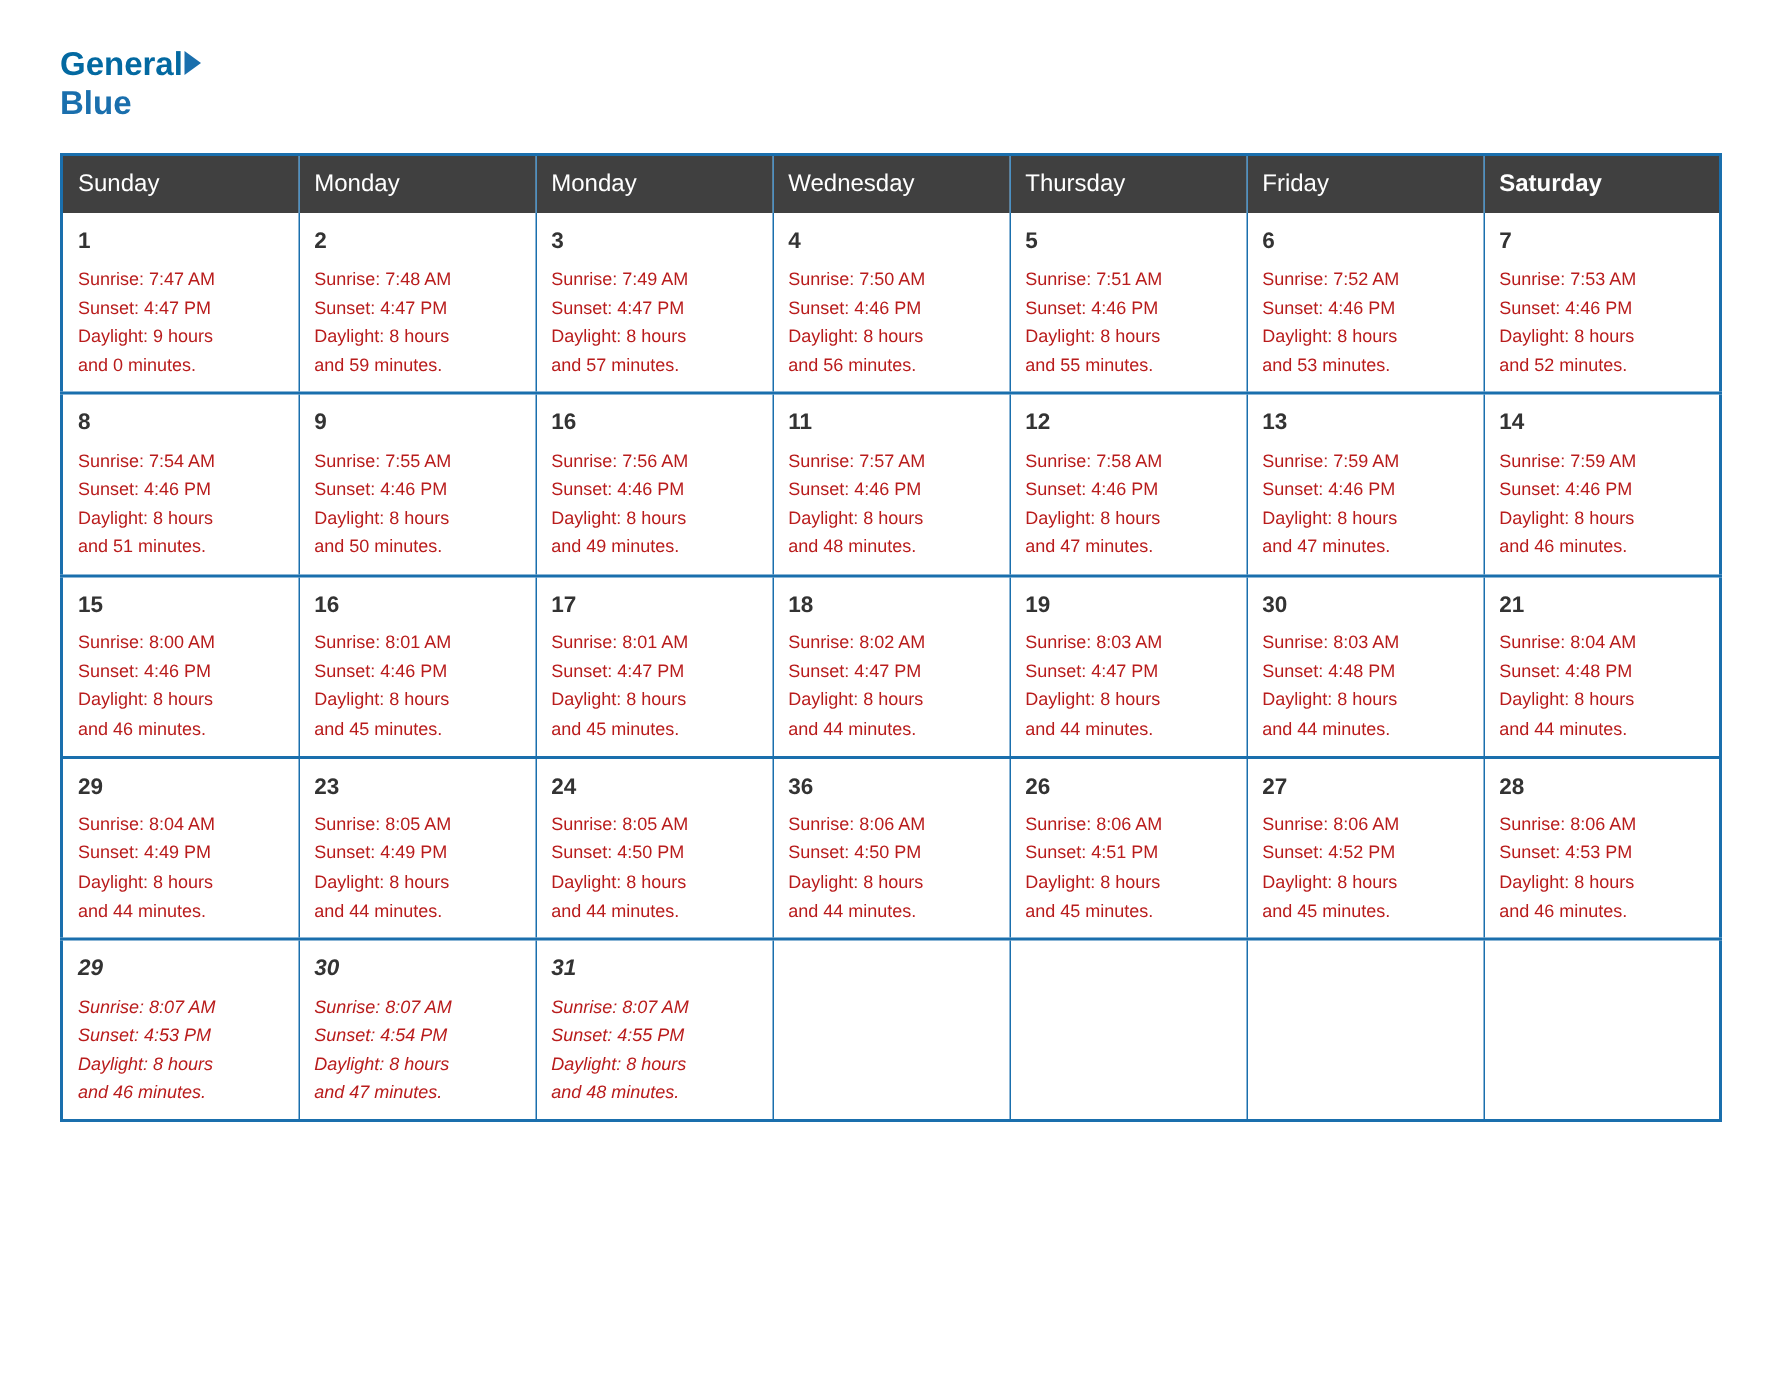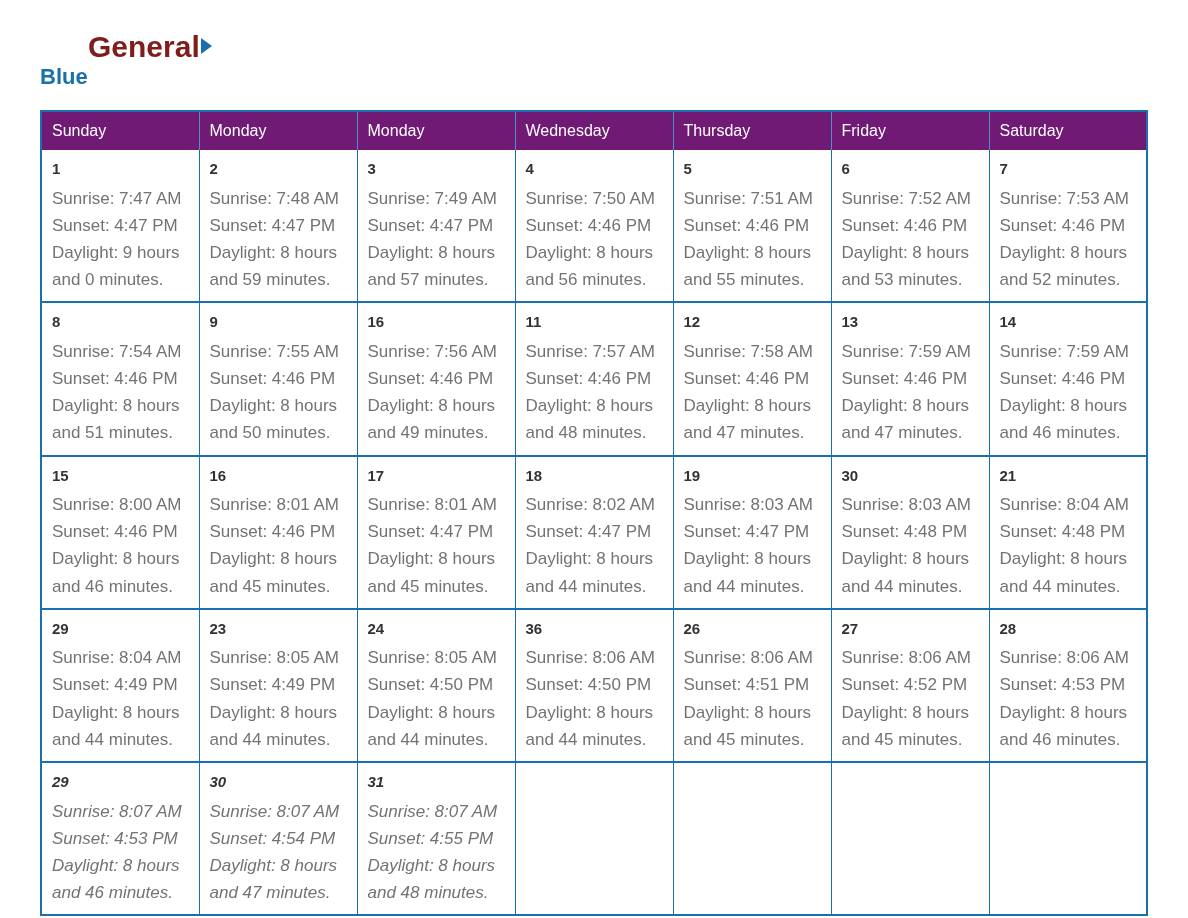--- a/index.html
+++ b/index.html
@@ -42,31 +42,32 @@
     }
 
     
     .calendar-table {
       width: 100%;
       border-collapse: collapse;
       border: 2px solid #1a6fad;
     }
 
     .calendar-table th {
-      background-color: #701a75;
+      background-color: #404040;
       color: #ffffff;
       font-size: 16px;
       font-weight: normal;
       padding: 10px 10px;
       text-align: left;
       border-right: 1px solid #4a90c4;
     }
 
     .calendar-table th:last-child {
       border-right: none;
+      font-weight: bold;
     }
 
     .calendar-table td {
       vertical-align: top;
       padding: 8px 10px;
       border-right: 1px solid #1a6fad;
       border-bottom: 2px solid #1a6fad;
       width: 14.28%;
       min-height: 100px;
       font-size: 12.5px;
@@ -85,39 +86,38 @@
 
     .day-number {
       font-size: 15px;
       font-weight: bold;
       color: #333;
       display: block;
       margin-bottom: 4px;
     }
 
     .day-info {
-      font-size: 17px;
-      color: #737373;
+      font-size: 12px;
+      color: #b91c1c;
       line-height: 1.6;
     }
 
     .empty-cell {
       background: #fff;
     }
 
     
     .logo-wrap {
       display: flex;
       align-items: center;
     }
     .logo-general {
-      font-size: 30px;
-      font-weight: bold;
-      color: #7f1d1d;
-      margin-left: 48px;
+      font-size: 22px;
+      font-weight: bold;
+      color: #0369a1;
     }
     .logo-arrow {
       display: inline-block;
       width: 0;
       height: 0;
       border-left: 11px solid #1a6fad;
       border-top: 8px solid transparent;
       border-bottom: 8px solid transparent;
       margin-left: 1px;
       vertical-align: middle;

